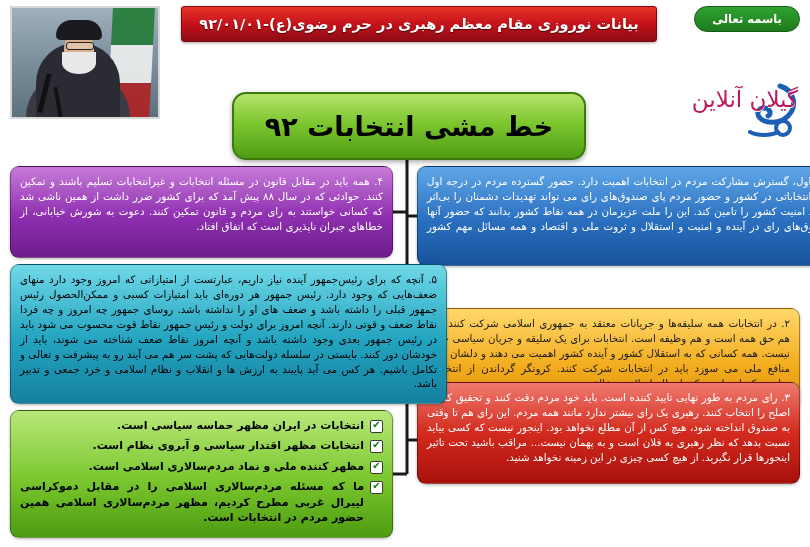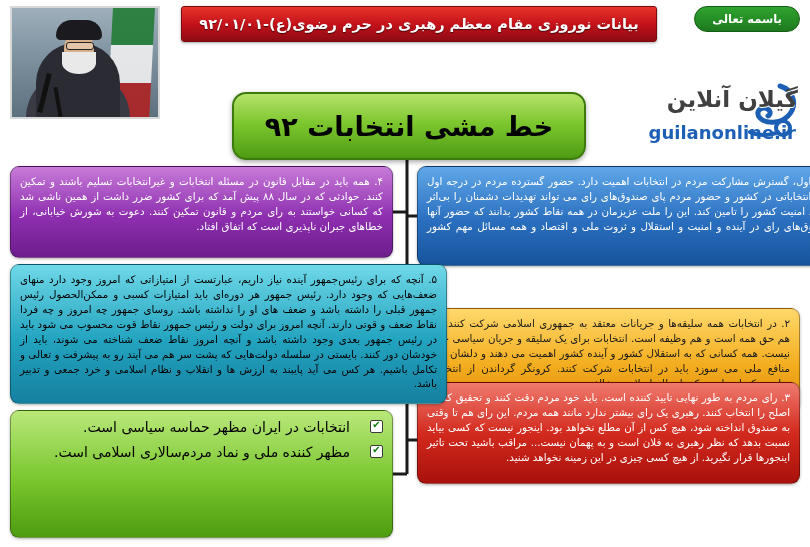--- a/index.html
+++ b/index.html
@@ -59,21 +59,21 @@
     border:1px solid #222;border-radius:3px;background:rgba(255,255,255,.25);}
   .ph-mic{position:absolute;left:30px;bottom:4px;width:5px;height:40px;
     background:#111;transform:rotate(14deg);}
   .ph-mic2{position:absolute;left:44px;bottom:0px;width:4px;height:30px;
     background:#111;transform:rotate(-10deg);}
 
   
   .logo-box{position:absolute;right:8px;top:82px;width:186px;height:72px;}
   .logo-word{
     position:absolute;right:4px;top:4px;
-    font-size:23px;font-weight:bold;color:#404040;direction:rtl;
+    font-size:23px;font-weight:normal;color:#be185d;direction:rtl;
     letter-spacing:-1px;
     text-shadow:0 1px 0 #fff;
   }
   .logo-sub{
     position:absolute;right:6px;top:40px;font-size:18px;font-weight:bold;
     color:#1c5fb5;direction:ltr;font-family:"DejaVu Sans","Liberation Sans",sans-serif;
   }
   .logo-swirl{
     position:absolute;right:2px;top:-2px;width:64px;height:62px;
   }
@@ -118,22 +118,22 @@
     color:#fff;}
   .p-l2{left:10px;top:264px;width:437px;height:140px;
     background:linear-gradient(to bottom,#6fd8e8 0%,#22a3bf 55%,#1580a0 100%);
     color:#000;}
   .p-l3{left:10px;top:410px;width:383px;height:128px;
     background:linear-gradient(to bottom,#b9e87a 0%,#79c62e 55%,#4e9c10 100%);
     color:#000;}
 
   .check-list{list-style:none;margin:0;padding:0;direction:rtl;}
   .check-list li{
-    display:flex;align-items:flex-start;gap:20px;
-    margin-bottom:5px;font-size:14px;line-height:1.4;
+    display:flex;align-items:flex-start;gap:6px;
+    margin-bottom:5px;font-size:11px;line-height:1.4;font-weight:bold;
   }
   .cbox{
     flex:0 0 auto;width:11px;height:11px;margin-top:2px;
     background:#ffffff;border:1px solid #3a3a3a;border-radius:2px;
     position:relative;
   }
   .cbox:after{
     content:"✔";position:absolute;left:0;top:-3px;width:11px;
     font-size:10px;color:#0a7a0a;text-align:center;line-height:13px;
   }
@@ -176,38 +176,45 @@
     </div>
   </div>
 
   <div class="logo-box">
     <svg class="logo-swirl" viewBox="0 0 64 62">
       <path d="M44,6 C58,10 62,26 52,36 C44,44 30,44 24,38 C20,34 22,28 28,28 C34,28 36,34 32,36" fill="none" stroke="#1c5fb5" stroke-width="5" stroke-linecap="round"></path>
       <circle cx="47" cy="48" r="7" fill="none" stroke="#1c5fb5" stroke-width="4"></circle>
       <path d="M14,52 C22,56 34,56 42,52" fill="none" stroke="#1c5fb5" stroke-width="4" stroke-linecap="round"></path>
     </svg>
     <div class="logo-word">گیلان آنلاین</div>
-    <div class="logo-sub">guilanonline.ir</div>
   </div>
 
   <div class="main-title">خط مشی انتخابات ۹۲</div>
 
   <div class="panel p-r1">۱. در درجه اول، گسترش مشارکت مردم در انتخابات اهمیت دارد. حضور گسترده مردم در درجه اول است. شور انتخاباتی در کشور و حضور مردم پای صندوق‌های رای می تواند تهدیدات دشمنان را بی‌اثر کند. می‌تواند امنیت کشور را تامین کند. این را ملت عزیزمان در همه نقاط کشور بدانند که حضور آنها در پای صندوق‌های رای در آینده و امنیت و استقلال و ثروت ملی و اقتصاد و همه مسائل مهم کشور تاثیر دارد.</div>
   <div class="panel p-r2">۲. در انتخابات همه سلیقه‌ها و جریانات معتقد به جمهوری اسلامی شرکت کنند. این هم حق همه است و هم وظیفه است. انتخابات برای یک سلیقه و جریان سیاسی خاص نیست. همه کسانی که به استقلال کشور و آینده کشور اهمیت می دهند و دلشان برای منافع ملی می سوزد باید در انتخابات شرکت کنند. کرونگر گرداندن از انتخابات مناسب کسانی است که با نظام اسلامی مخالفند.</div>
   <div class="panel p-r3">۳. رای مردم به طور نهایی تایید کننده است. باید خود مردم دقت کنند و تحقیق کنند و اصلح را انتخاب کنند. رهبری یک رای بیشتر ندارد مانند همه مردم. این رای هم تا وقتی به صندوق انداخته شود، هیچ کس از آن مطلع نخواهد بود. اینجور نیست که کسی بیاید نسبت بدهد که نظر رهبری به فلان است و به پهمان نیست... مراقب باشید تحت تاثیر اینجورها قرار نگیرید. از هیچ کسی چیزی در این زمینه نخواهد شنید.</div>
 
   <div class="panel p-l1">۴. همه باید در مقابل قانون در مسئله انتخابات و غیرانتخابات تسلیم باشند و تمکین کنند. حوادثی که در سال ۸۸ پیش آمد که برای کشور ضرر داشت از همین ناشی شد که کسانی خواستند به رای مردم و قانون تمکین کنند. دعوت به شورش خیابانی، از خطاهای جبران ناپذیری است که اتفاق افتاد.</div>
   <div class="panel p-l2">۵. آنچه که برای رئیس‌جمهور آینده نیاز داریم، عبارتست از امتیازاتی که امروز وجود دارد منهای ضعف‌هایی که وجود دارد. رئیس جمهور هر دوره‌ای باید امتیازات کسبی و ممکن‌الحصول رئیس جمهور قبلی را داشته باشد و ضعف های او را نداشته باشد. روسای جمهور چه امروز و چه فردا نقاط ضعف و قوتی دارند. آنچه امروز برای دولت و رئیس جمهور نقاط قوت محسوب می شود باید در رئیس جمهور بعدی وجود داشته باشد و آنچه امروز نقاط ضعف شناخته می شوند، باید از خودشان دور کنند. بایستی در سلسله دولت‌هایی که پشت سر هم می آیند رو به پیشرفت و تعالی و تکامل باشیم. هر کس می آید پایبند به ارزش ها و انقلاب و نظام اسلامی و خرد جمعی و تدبیر باشد.</div>
 
   <div class="panel p-l3">
     <ul class="check-list">
       <li>
         <span class="cbox"></span>
         <span class="li-text">انتخابات در ایران مظهر حماسه سیاسی است.</span>
       </li>
       <li>
         <span class="cbox"></span>
+        <span class="li-text">انتخابات مظهر اقتدار سیاسی و آبروی نظام است.</span>
+      </li>
+      <li>
+        <span class="cbox"></span>
         <span class="li-text">مظهر کننده ملی و نماد مردم‌سالاری اسلامی است.</span>
+      </li>
+      <li>
+        <span class="cbox"></span>
+        <span class="li-text">ما که مسئله مردم‌سالاری اسلامی را در مقابل دموکراسی لیبرال غربی مطرح کردیم، مظهر مردم‌سالاری اسلامی همین حضور مردم در انتخابات است.</span>
       </li>
     </ul>
   </div>
 
 </div>
 
 </body></html>

